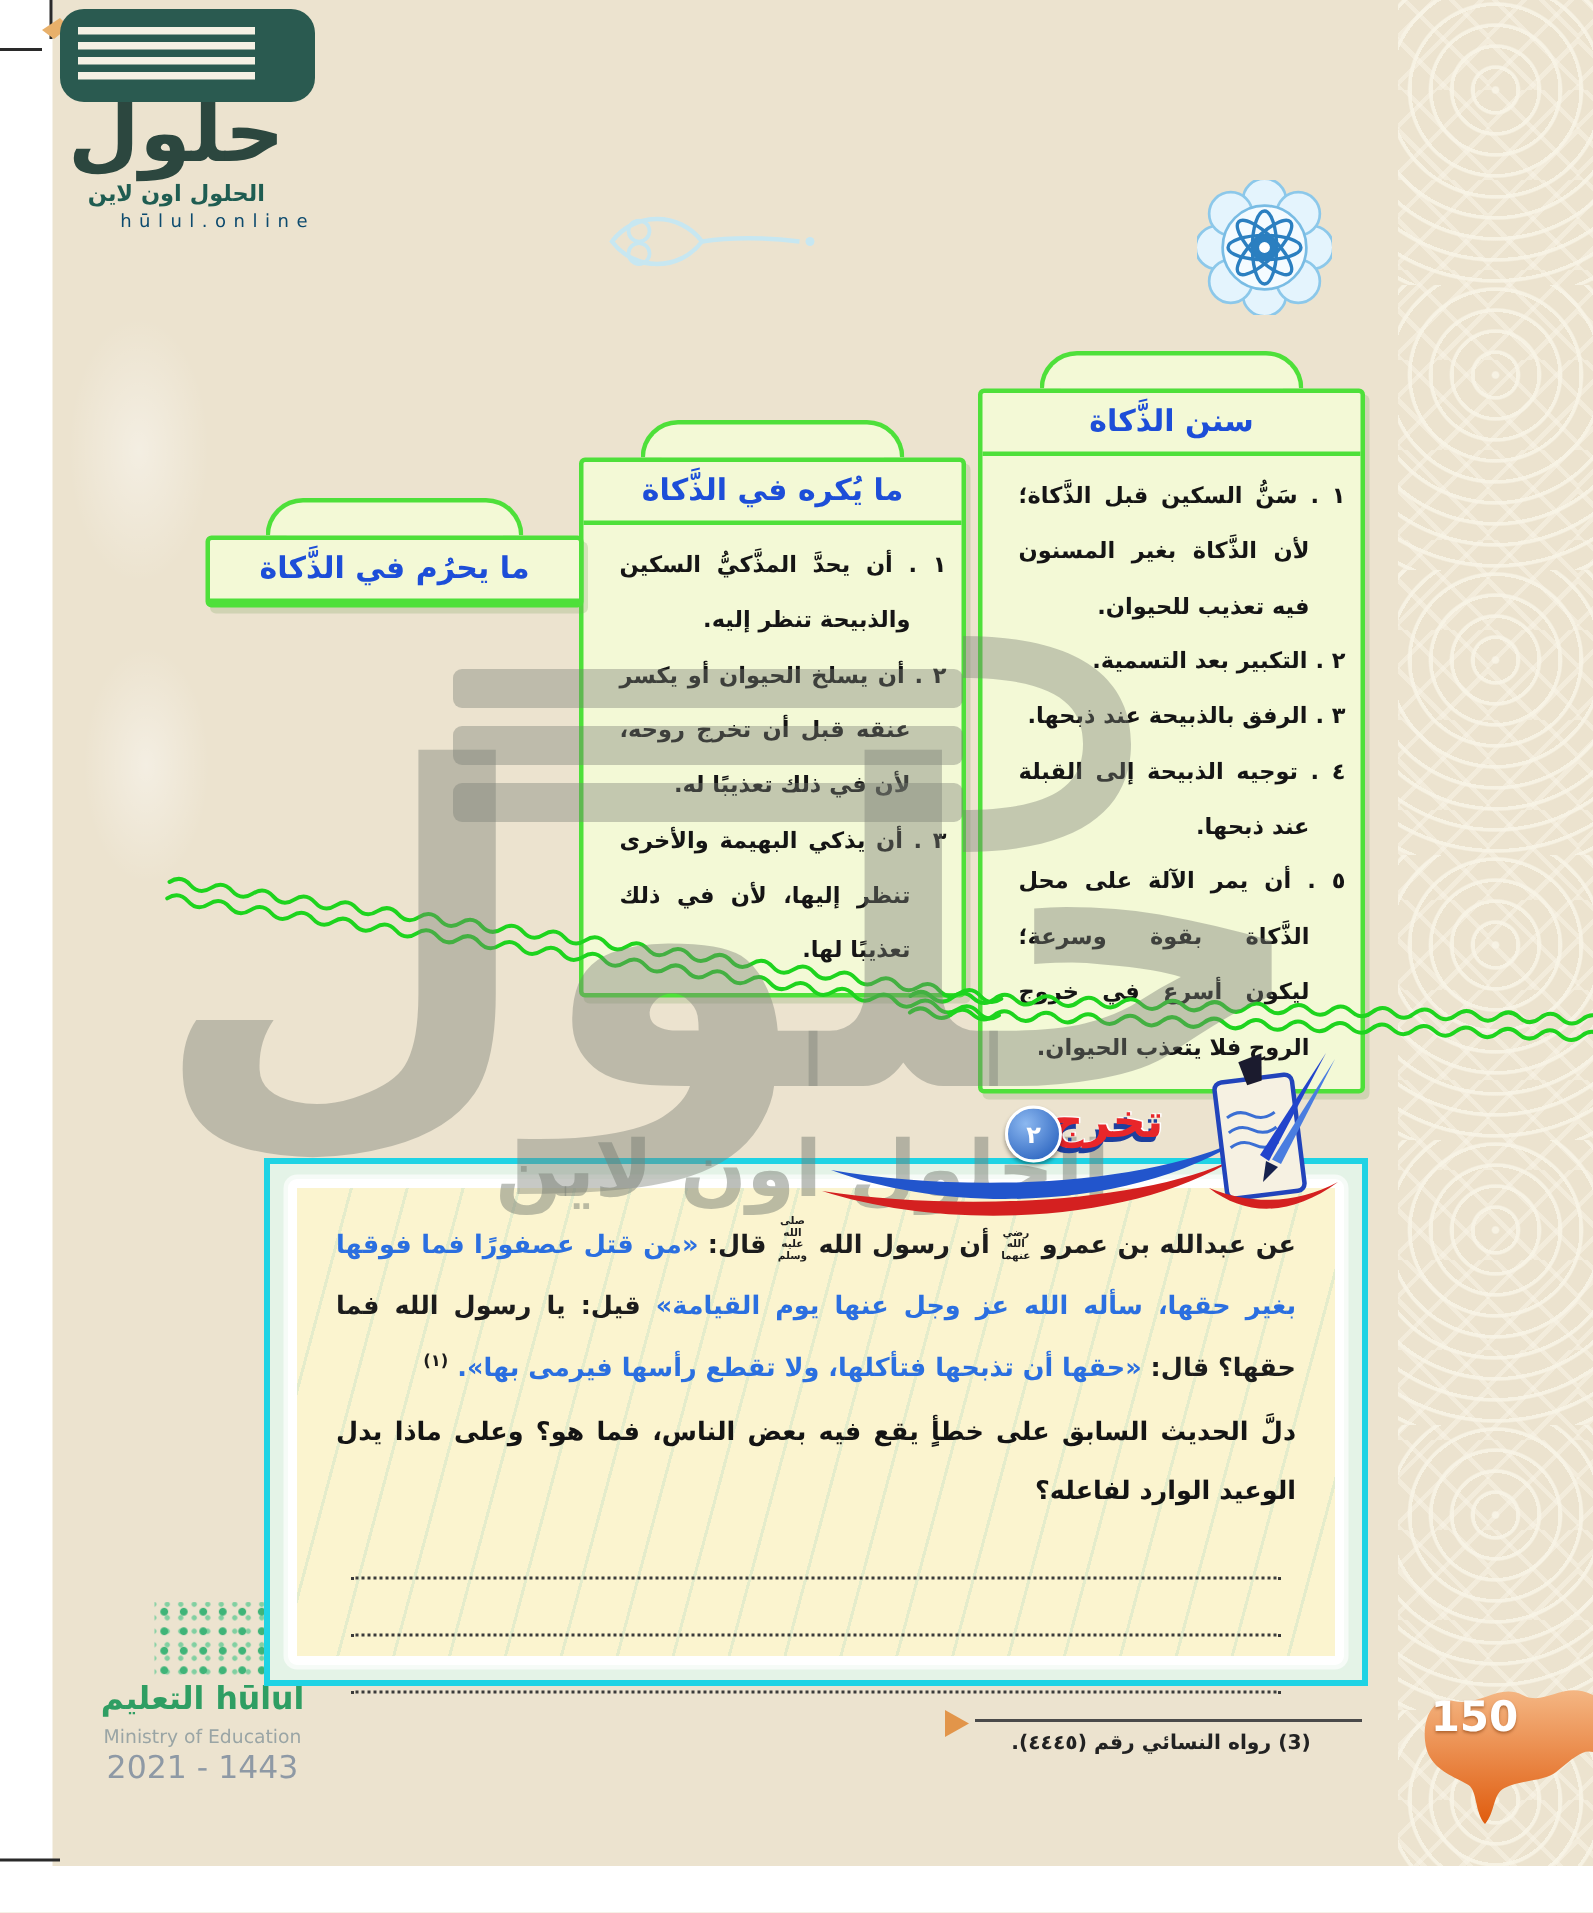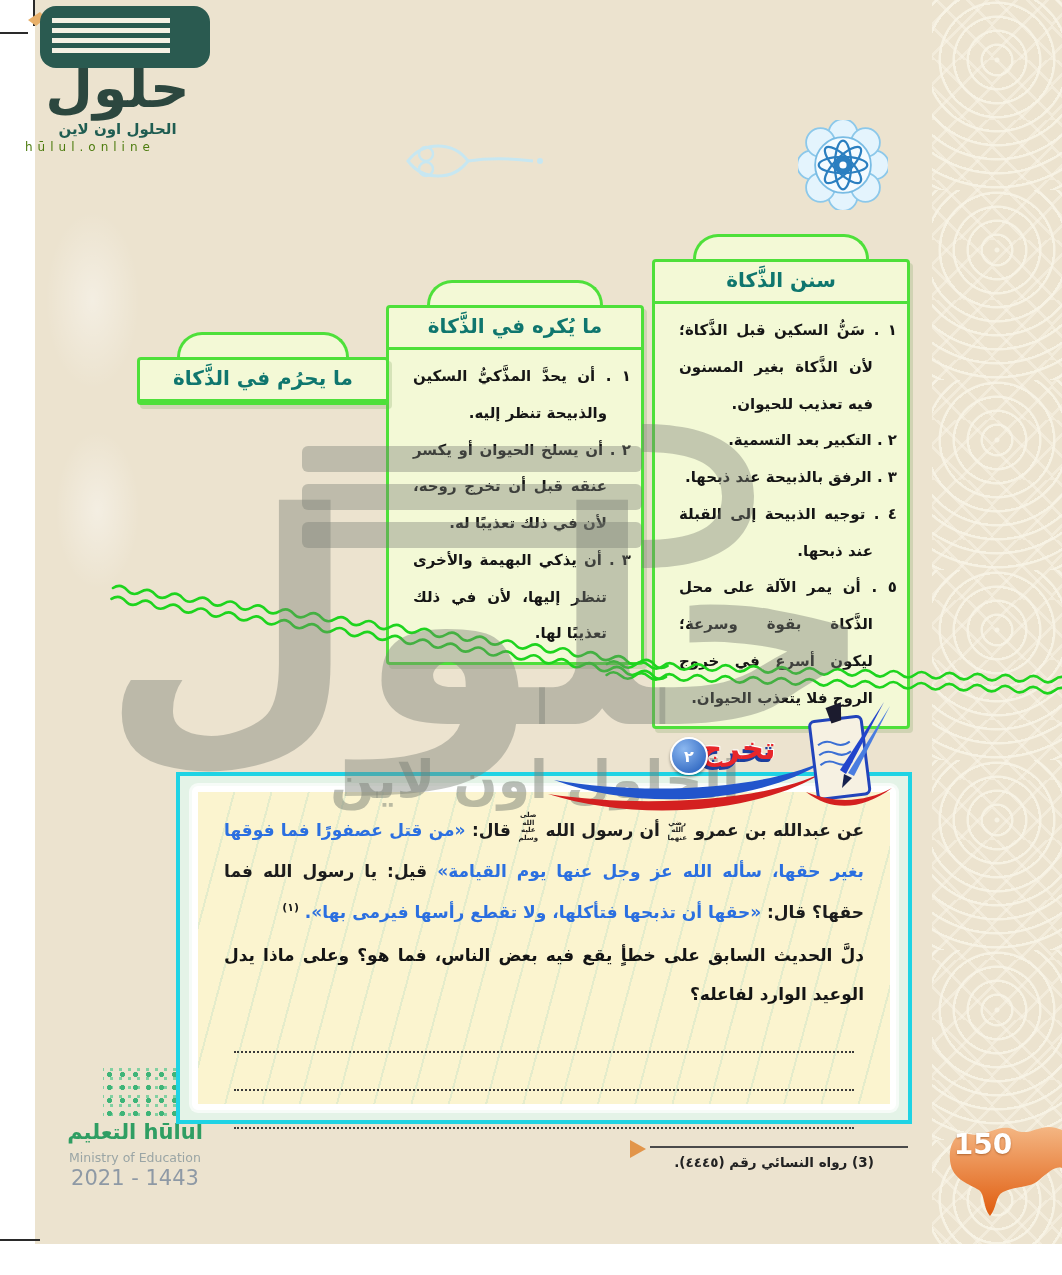--- a/index.html
+++ b/index.html
@@ -14,34 +14,34 @@
       repeating-radial-gradient(circle at 50% 60px, rgba(250,246,233,.9) 0 2px, transparent 3px 14px),
       repeating-linear-gradient(45deg, rgba(252,248,238,.45) 0 3px, transparent 3px 22px),
       repeating-linear-gradient(-45deg, rgba(252,248,238,.45) 0 3px, transparent 3px 22px);
     background-size:130px 190px, 60px 60px, 60px 60px;}
   .blob{border-radius:50%;background:radial-gradient(rgba(255,255,255,.4),transparent 70%);}
   
   .cm{background:#2a2a2a;}
   
   .logo-name{left:25px;top:58px;width:185px;text-align:center;font-size:55px;font-weight:bold;color:#2c473f;line-height:1.1;}
   .logo-sub{left:25px;top:120px;width:185px;text-align:center;font-size:15px;font-weight:bold;color:#1f5d52;}
-  .logo-url{left:25px;top:140px;width:185px;text-align:left;font-size:12px;letter-spacing:5px;color:#4d7c0f;}
+  .logo-url{left:25px;top:140px;width:185px;text-align:right;font-size:12px;letter-spacing:5px;color:#0c4a6e;}
   
   .banner{left:388px;top:128px;width:418px;height:64px;border-radius:10px;border:2px solid #1a6db4;
     background:linear-gradient(180deg,#eafafe 0%,#9adcf6 26%,#47afe6 58%,#1b86cc 86%,#2f9ddb 100%);
     display:flex;align-items:center;justify-content:center;z-index:2;}
   .banner-title{color:#fff;font-size:21px;font-weight:bold;text-shadow:1px 2px 2px rgba(0,40,90,.65);}
   .banner-swirl{left:398px;top:136px;width:150px;height:50px;z-index:3;opacity:.8;}
   .mandala{left:798px;top:120px;width:90px;height:90px;z-index:3;}
   
   .dome{z-index:2;}
   .cap{width:66%;height:22px;margin:0 auto;border:3px solid #4ee03a;border-bottom:none;
        border-radius:28px 28px 0 0;background:#f3f9d6;}
   .main{border:3px solid #4ee03a;background:#f3f9d6;border-radius:4px;box-shadow:3px 4px 0 rgba(125,165,95,.25);}
-  .dome-title{padding:6px 4px 9px;text-align:center;color:#0f766e;font-weight:bold;font-size:20px;
+  .dome-title{padding:6px 4px 9px;text-align:center;color:#1d4ed8;font-weight:bold;font-size:20px;
        border-bottom:3px solid #4ee03a;}
   .items{padding:8px 10px 10px 24px;}
   .itm{font-size:15px;font-weight:bold;color:#151515;line-height:2.45;text-align:justify;
        padding-right:24px;text-indent:-24px;}
   
   .waves{left:95px;top:572px;width:975px;height:175px;z-index:2;}
   
   .wm{pointer-events:none;z-index:4;color:rgba(122,127,117,.42);font-weight:bold;}
   .wm-big{left:225px;top:468px;width:650px;text-align:center;font-size:295px;line-height:1.05;}
   .wm-row{left:210px;top:750px;width:650px;text-align:center;font-size:52px;color:rgba(122,127,117,.5);}

